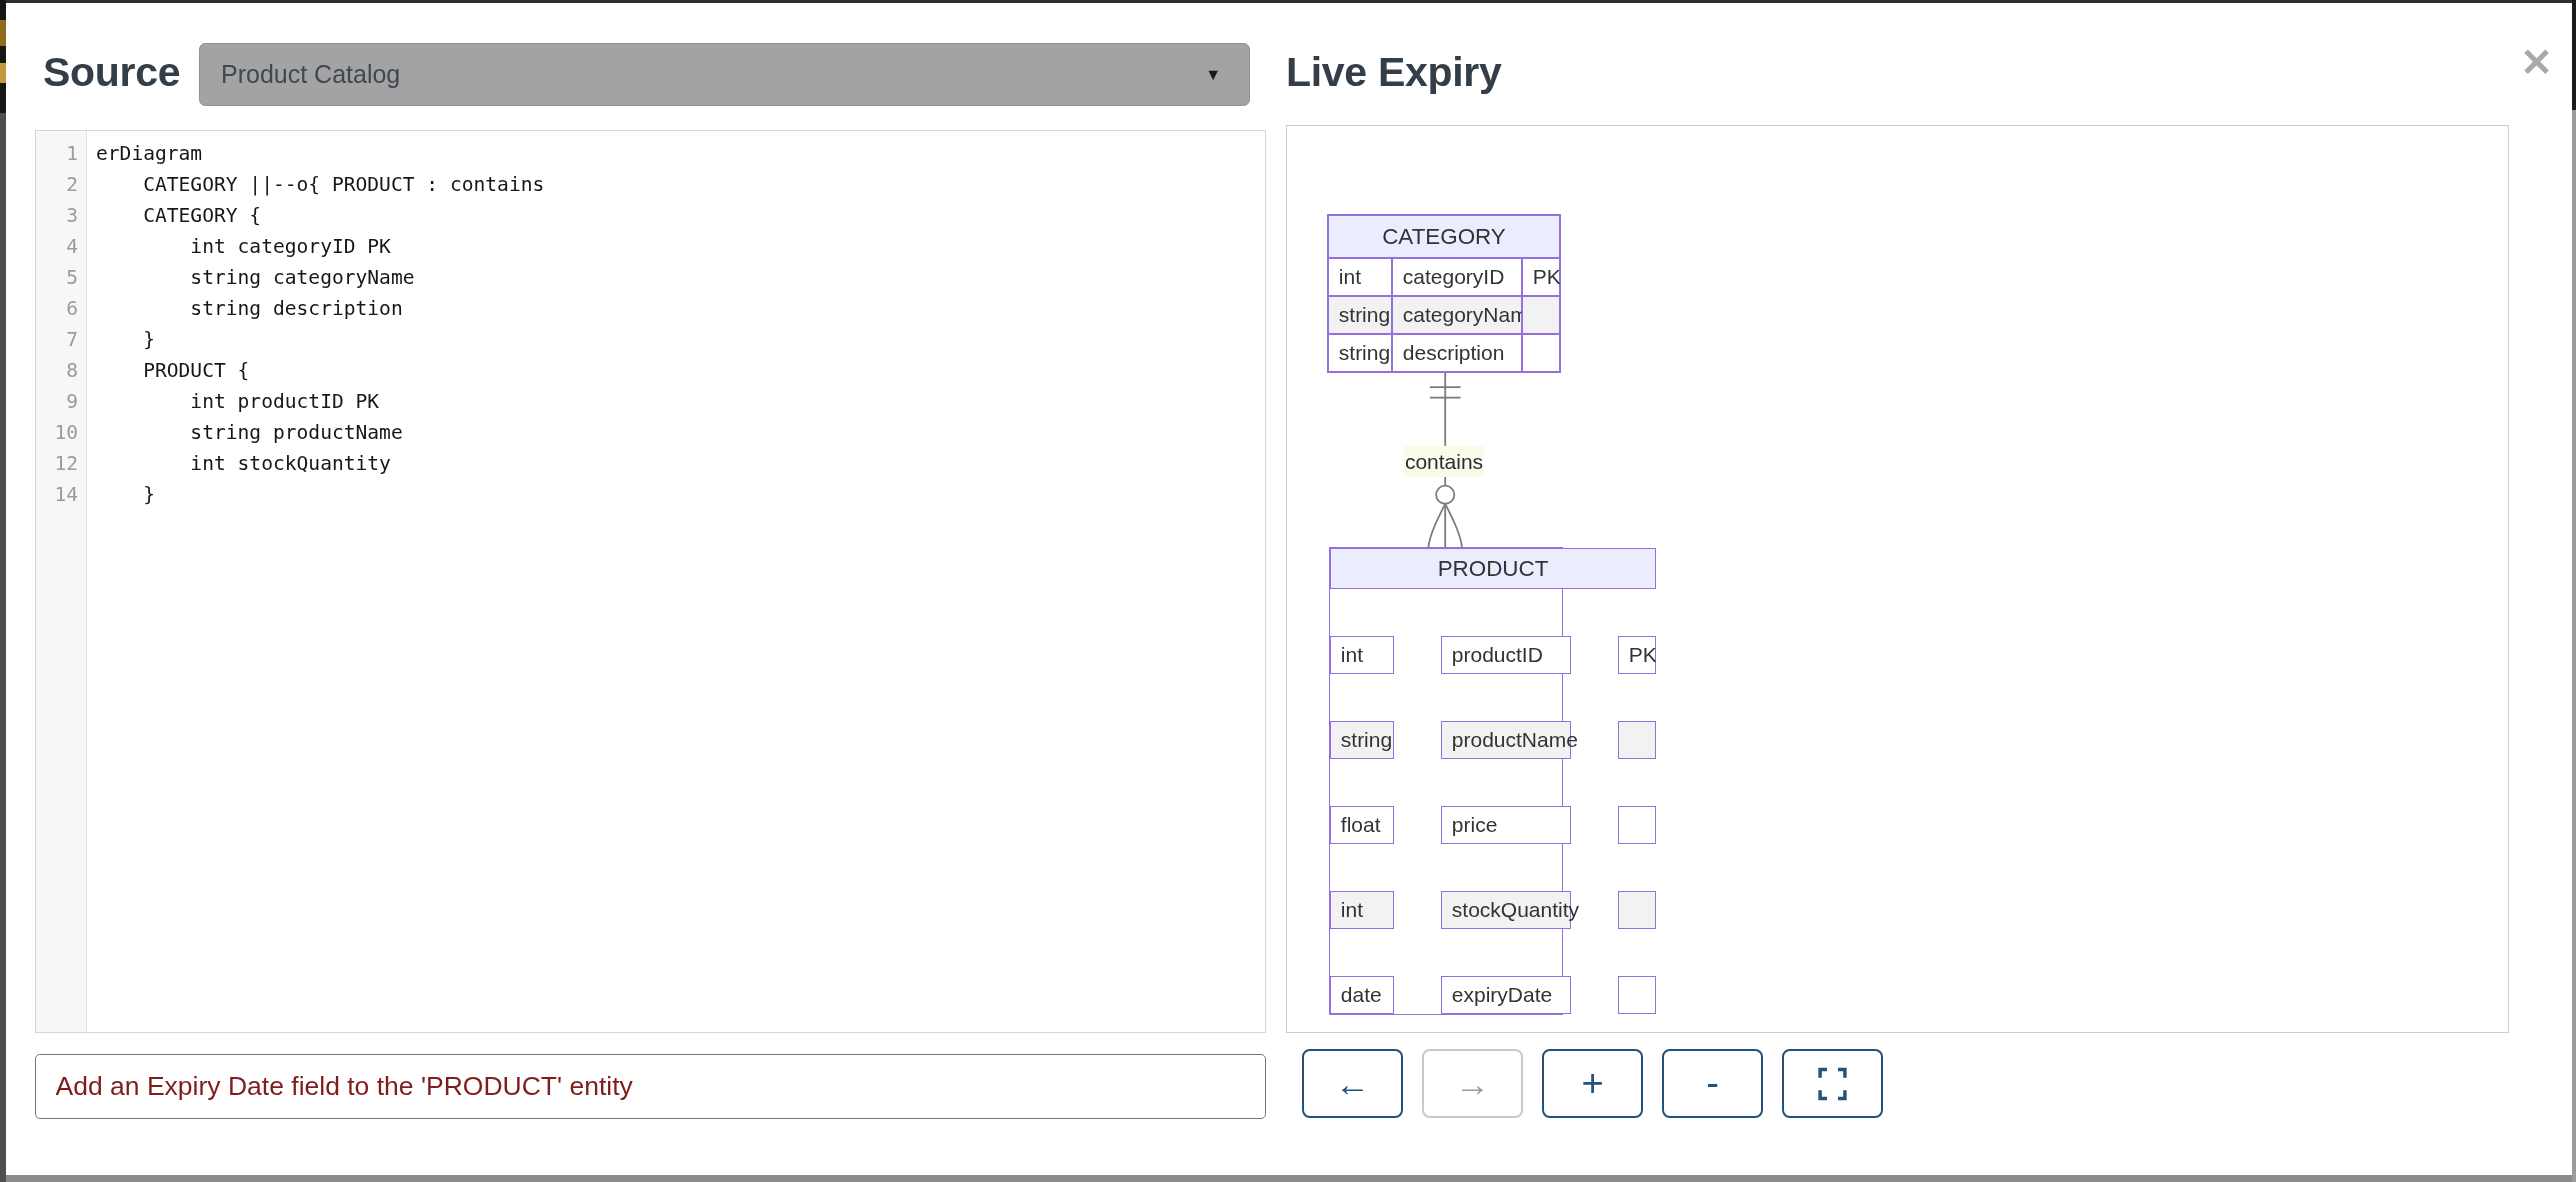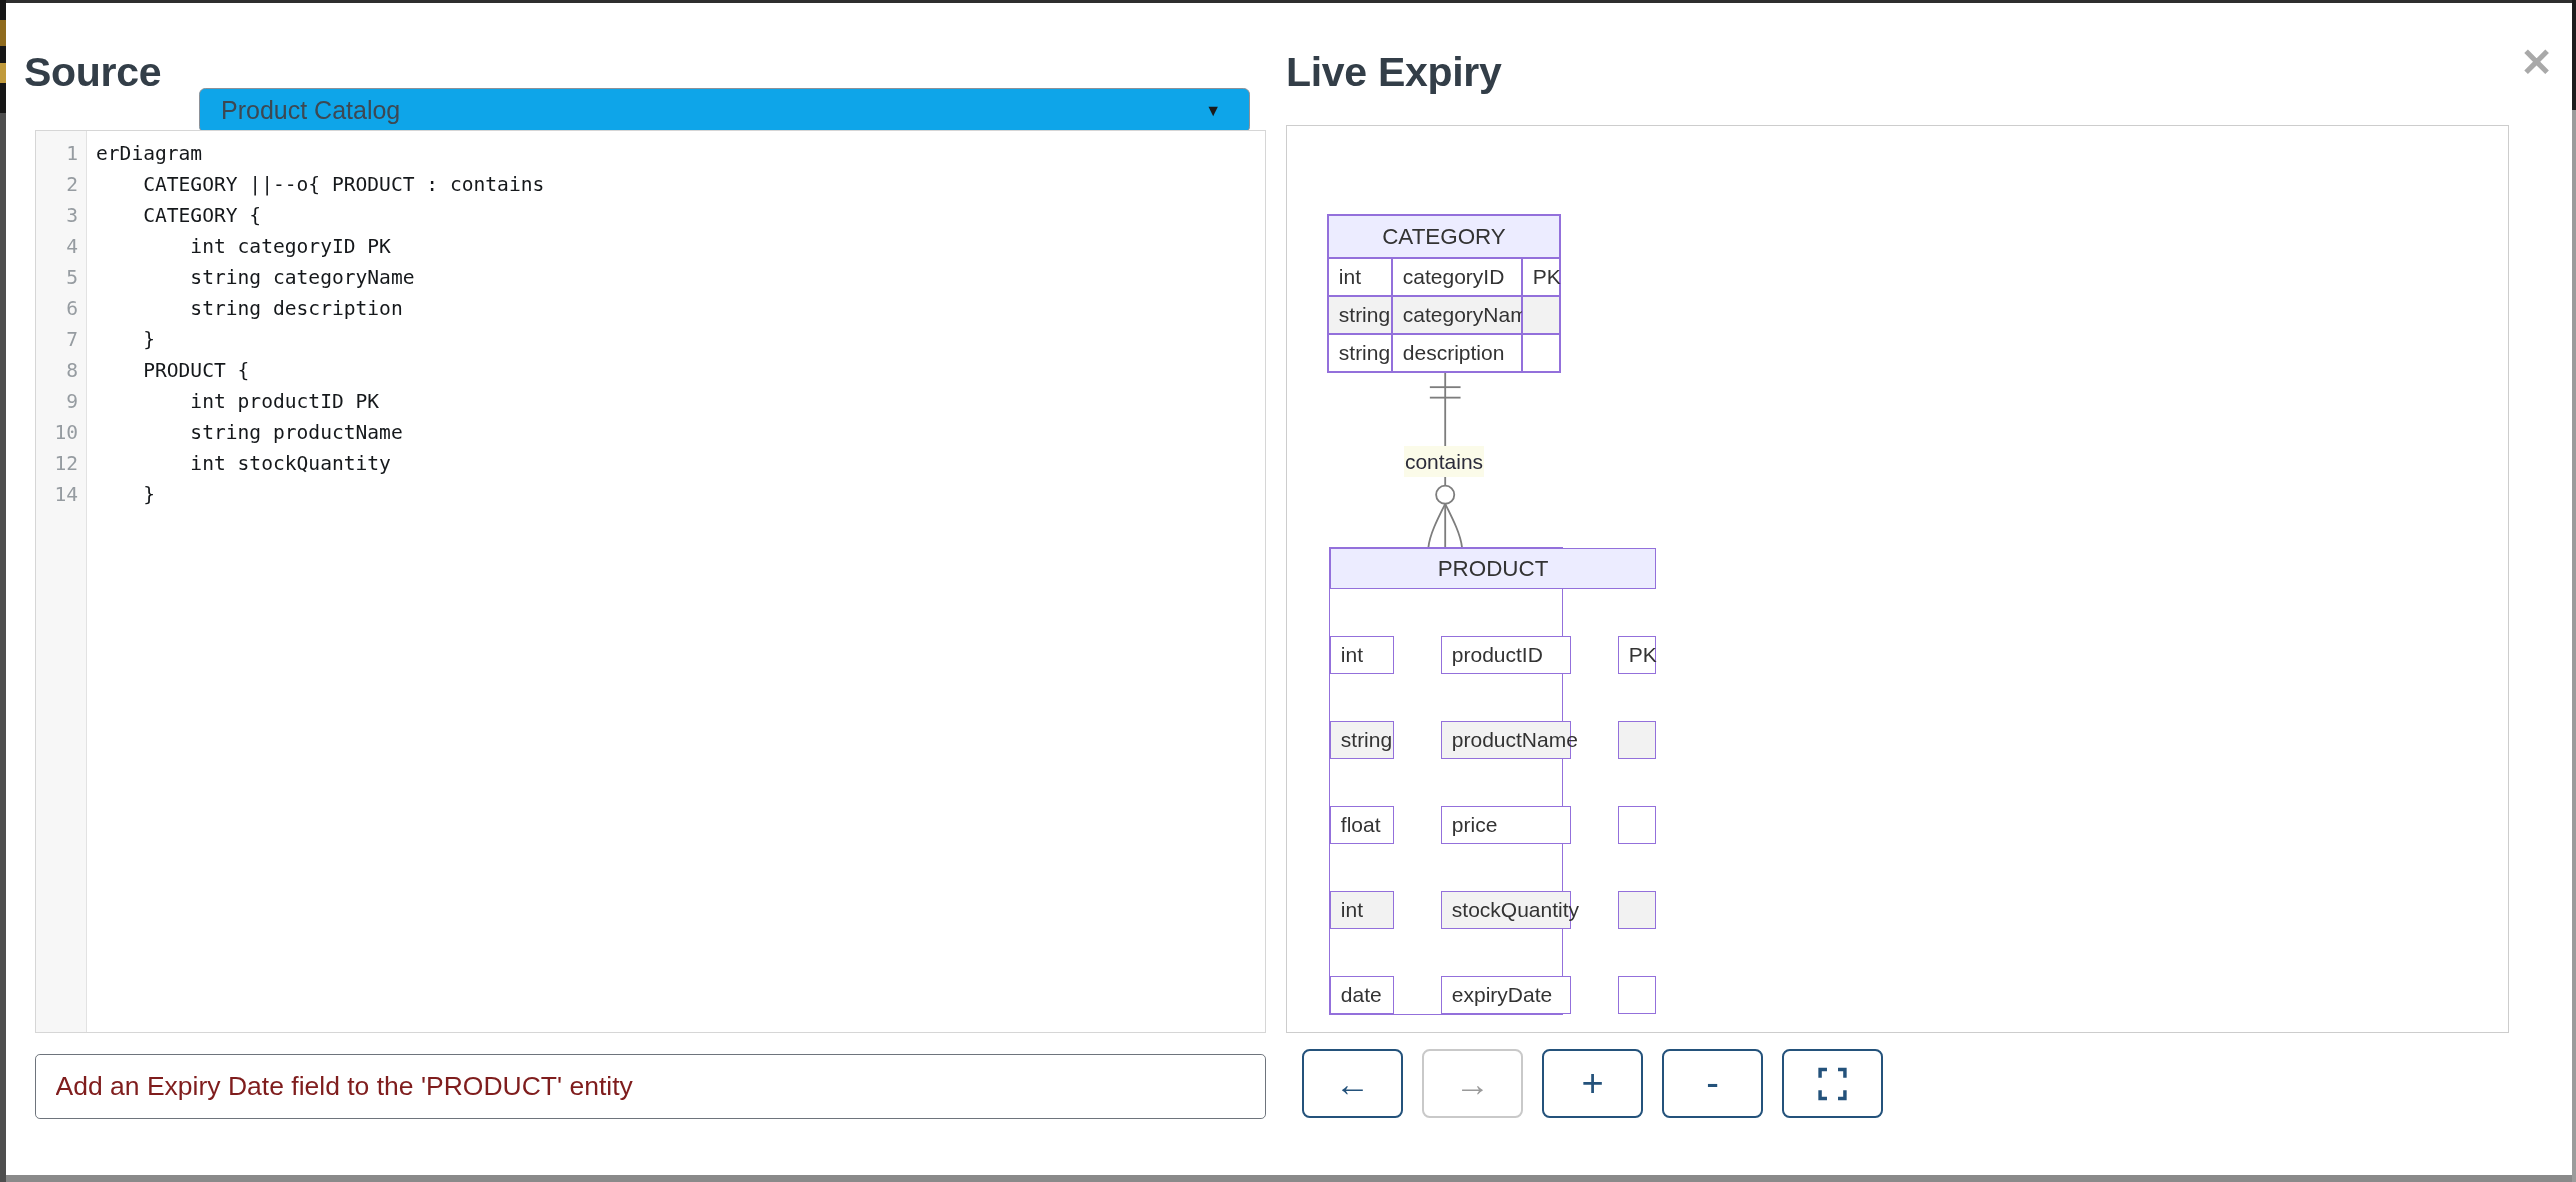--- a/index.html
+++ b/index.html
@@ -14,31 +14,31 @@
   .edge-left .accent1{position:absolute;left:0;top:19.6px;width:6.3px;height:26.5px;background:#8f6b1e;}
   .edge-left .accent2{position:absolute;left:0;top:63px;width:6.3px;height:19.6px;background:#c09a3c;}
   .edge-left .lower{position:absolute;left:0;top:113px;width:6.3px;height:1070px;background:#4e4e4e;}
   .edge-top{position:absolute;left:6.3px;top:0;width:2570px;height:2.8px;background:#2f2f2f;z-index:50;}
   .edge-right-dark{position:absolute;right:0;top:0;width:4.2px;height:110px;background:#1c1c1c;z-index:50;}
   .edge-right-gray{position:absolute;right:0;top:110px;width:4.2px;height:1073px;background:#9b9b9b;z-index:50;}
   .edge-bottom{position:absolute;left:0;bottom:0;width:2576px;height:7.7px;background:#8a8a8a;z-index:49;}
 
   
   .panel-title{position:absolute;top:49px;font-size:41px;font-weight:800;color:#333e48;letter-spacing:-0.3px;}
-  #source-title{left:24px;}
+  #source-title{left:43px;}
   #preview-title{left:1286px;}
   .close-btn{
     position:absolute;left:2512px;top:38px;width:49px;height:49px;border:none;background:transparent;
     font-size:39px;font-weight:700;color:#a9a9a9;cursor:pointer;line-height:49px;text-align:center;padding:0;
   }
 
   
   .dropdown{
-    position:absolute;left:199px;top:43px;width:1051px;height:45px;background:#0ea5e9;
-    border:1.4px solid #8d9198;border-radius:6.3px;display:flex;align-items:center;cursor:pointer;margin-top:45px;
+    position:absolute;left:199px;top:43px;width:1051px;height:63px;background:#a3a3a3;
+    border:1.4px solid #8d9198;border-radius:6.3px;display:flex;align-items:center;cursor:pointer;
   }
   .dropdown .dd-label{padding-left:21px;font-size:25px;color:#3d4852;}
   .dropdown .dd-caret{position:absolute;right:28px;top:50%;transform:translateY(-50%);font-size:16px;color:#1a1a1a;}
 
   
   .editor{
     position:absolute;left:35px;top:130px;width:1231px;height:903px;background:#ffffff;
     border:1.4px solid #d6d6d6;font-family:"DejaVu Sans Mono","Liberation Mono",monospace;
   }
   .editor .gutter-bg{position:absolute;left:0;top:0;width:51px;height:100%;background:#f7f7f7;border-right:1.4px solid #e2e2e2;}

